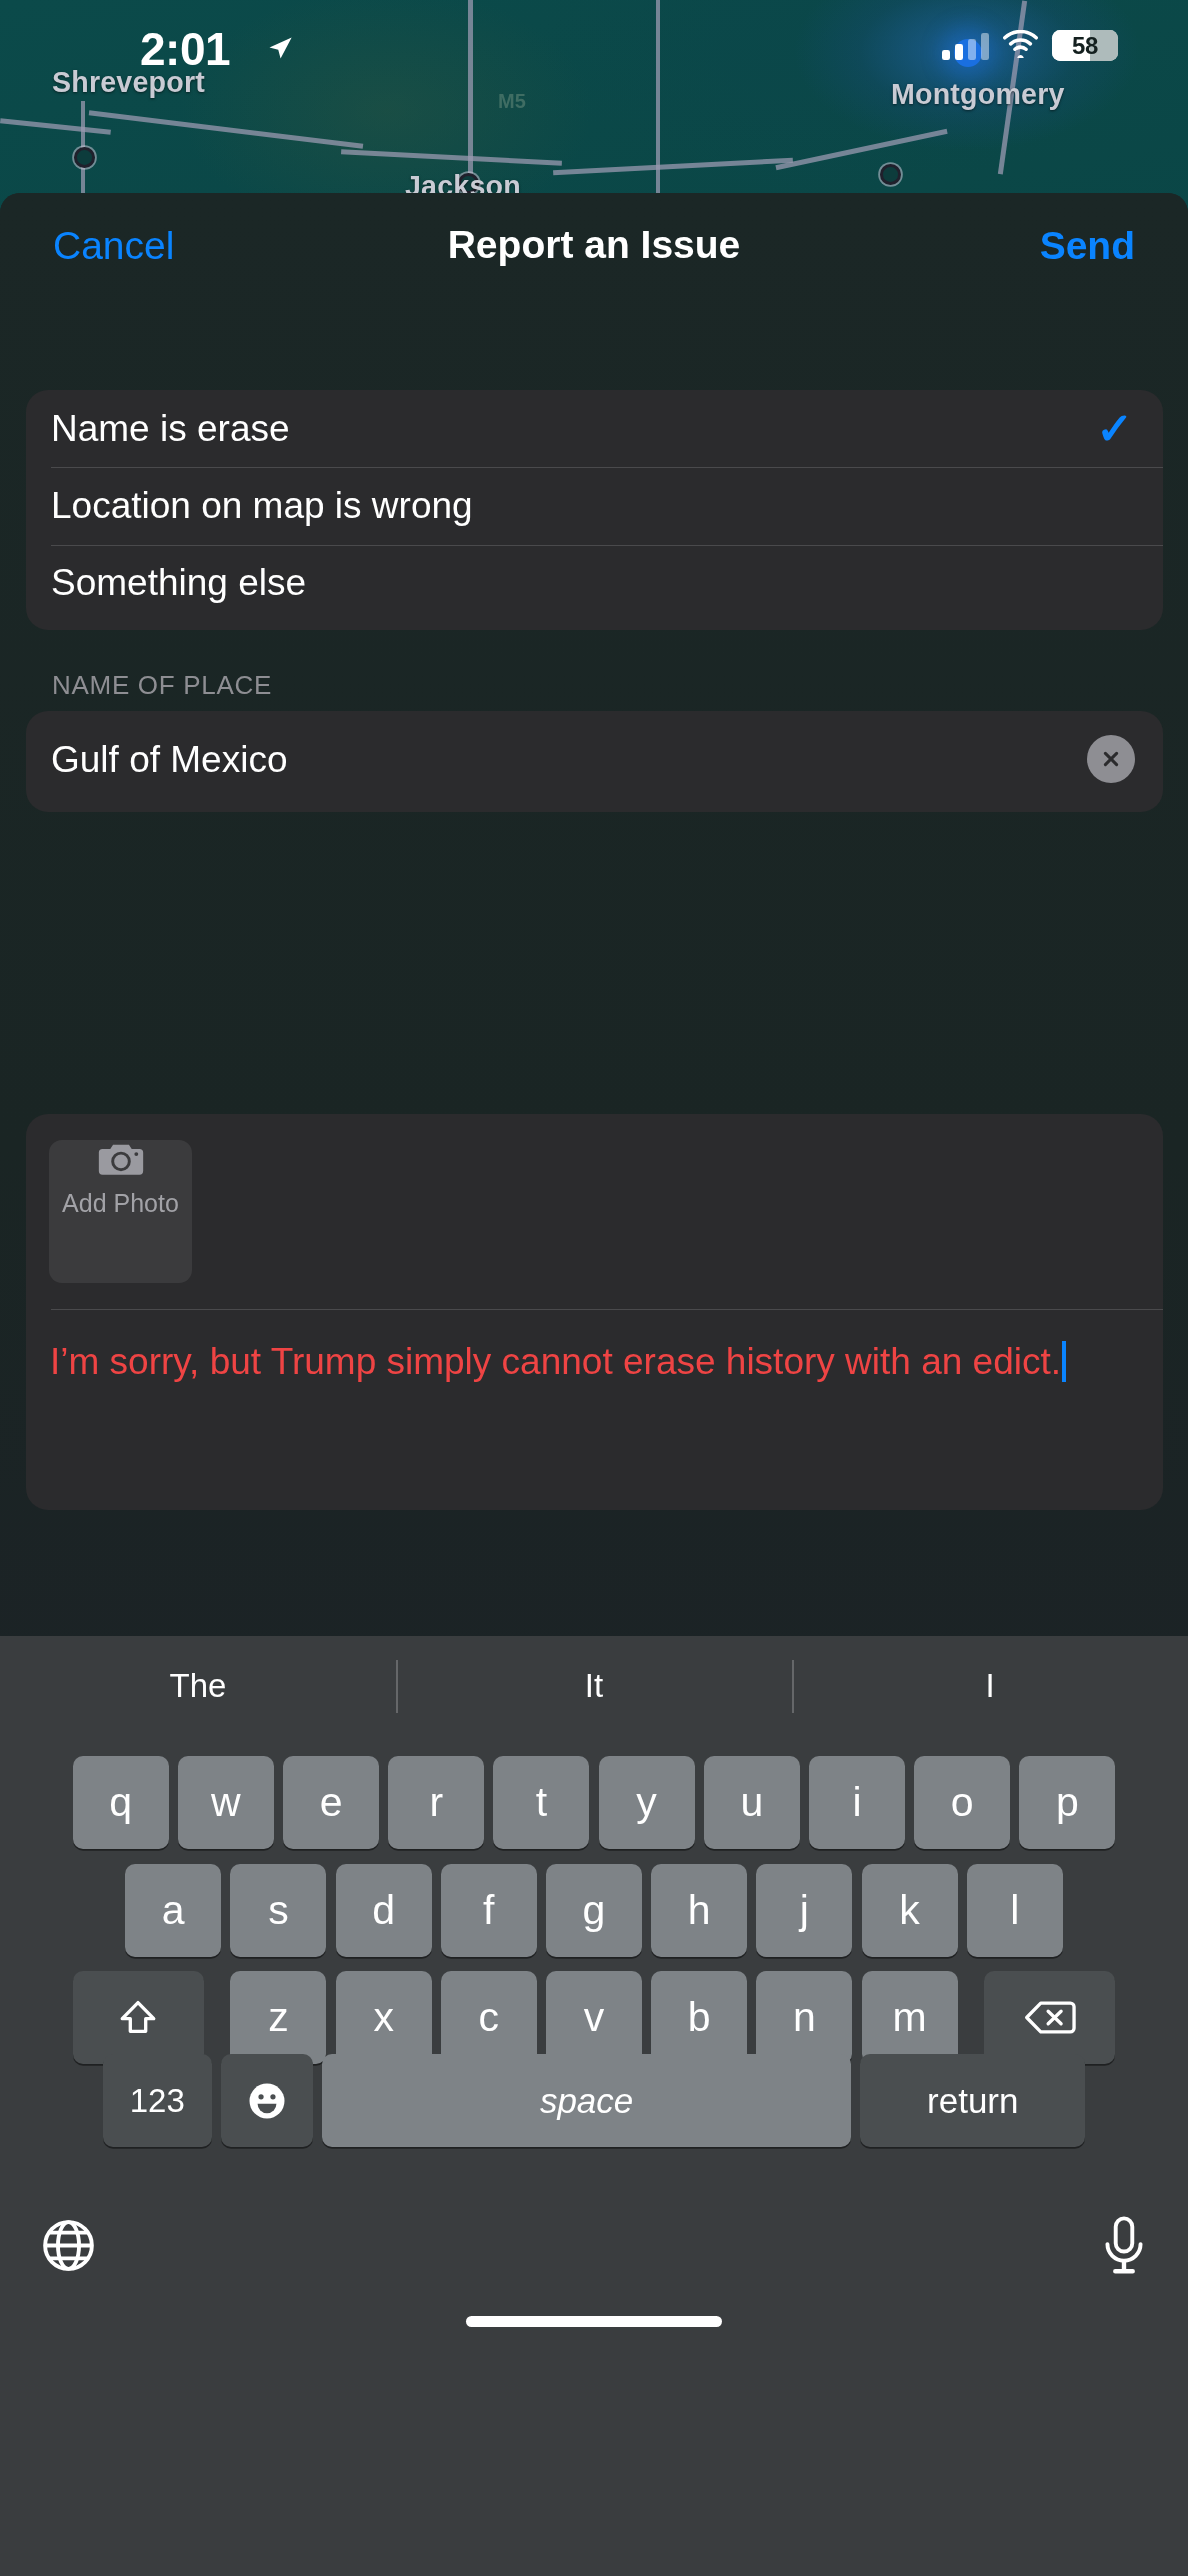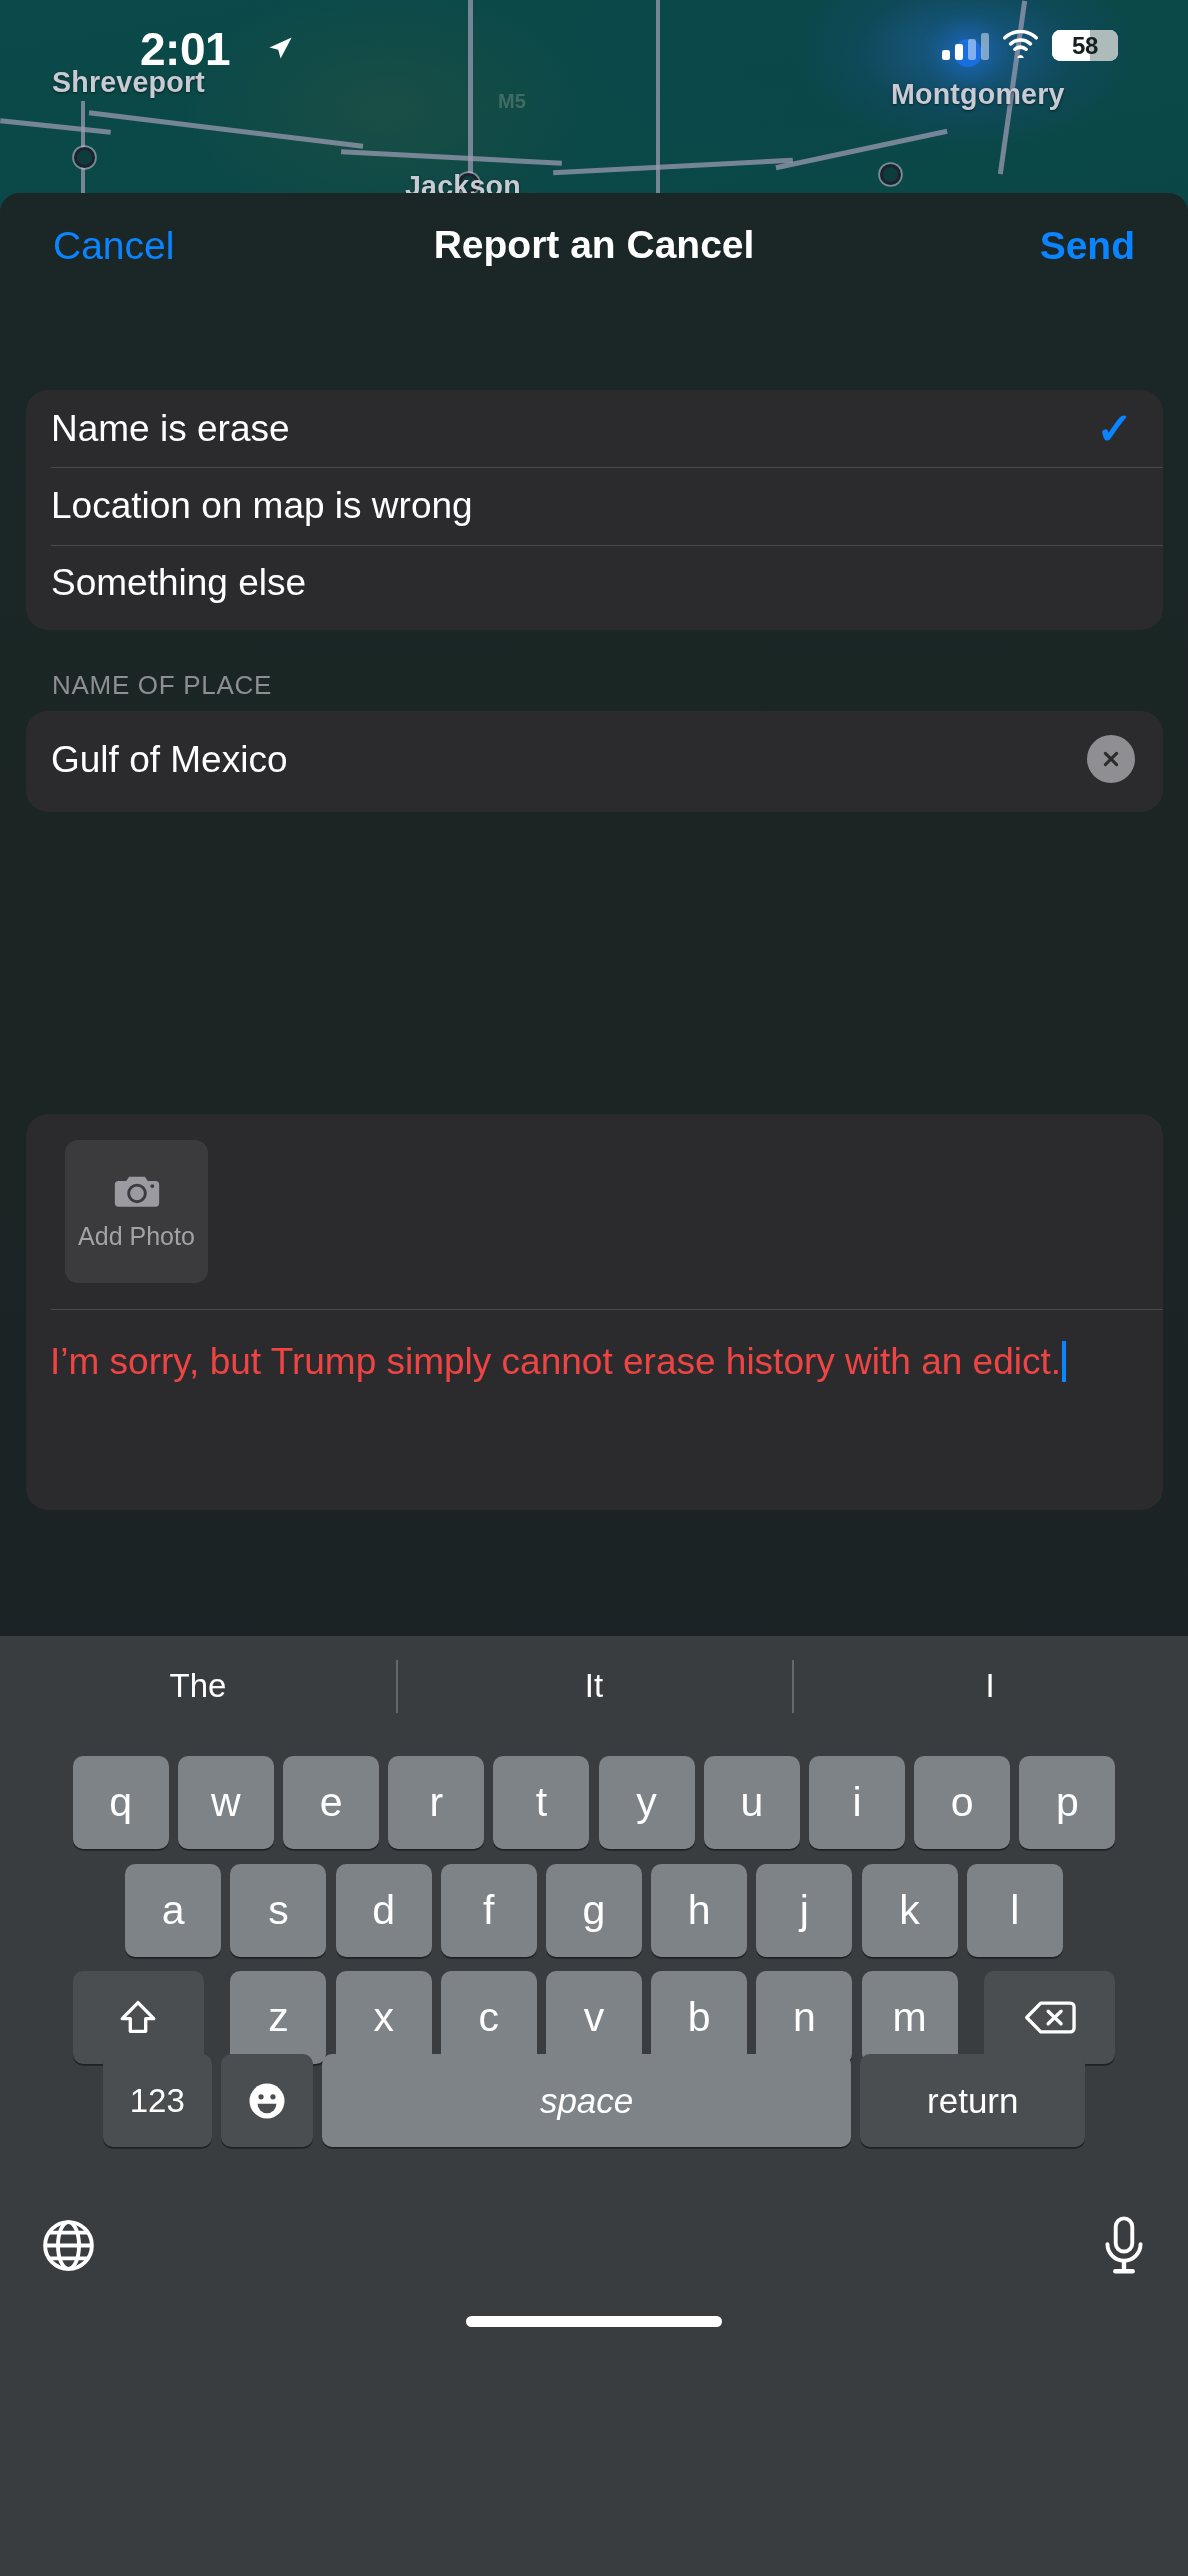--- a/index.html
+++ b/index.html
@@ -238,23 +238,21 @@
   .photo-card { top: 921px; height: 396px; }
   .add-photo {
     position: absolute;
     left: 23px; top: 26px;
     width: 143px; height: 143px;
     border-radius: 13px;
     background: #3b3b3d;
     display: flex;
     flex-direction: column;
     align-items: center;
-    justify-content: center;
     gap: 9.2px;
-    margin-left: 16px;
   }
   .add-photo-label {
     color: #a2a2a7;
     font-size: 25px;
   }
   .photo-sep {
     position: absolute;
     left: 25px; right: 0;
     top: 195px;
     height: 0.9px;
@@ -421,21 +419,21 @@
         <span class="batt-num">58</span>
       </div>
     </div>
   </div>
 
   <div class="sheet">
     <div class="sheet-scroll">
 
       <div class="navbar">
         <div class="nav-cancel">Cancel</div>
-        <div class="nav-title">Report an Cancel</div>
+        <div class="nav-title">Report an Issue</div>
         <div class="nav-send">Send</div>
       </div>
 
       <div class="card opt-card">
         <div class="opt-row" style="height:77px;">
           <span class="opt-label">Name is erase</span>
           <span class="opt-check">✓</span>
         </div>
         <div class="opt-sep" style="top:77px;"></div>
         <div class="opt-row" style="height:77px;">

